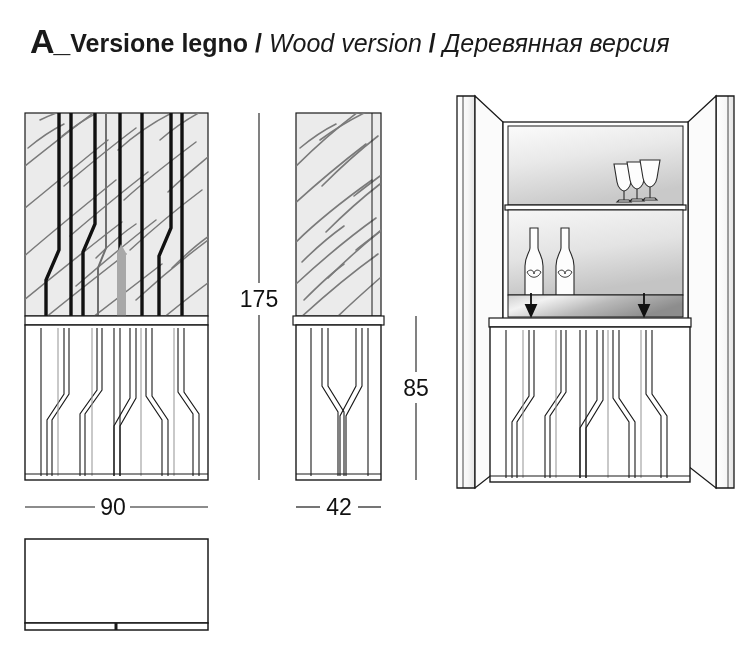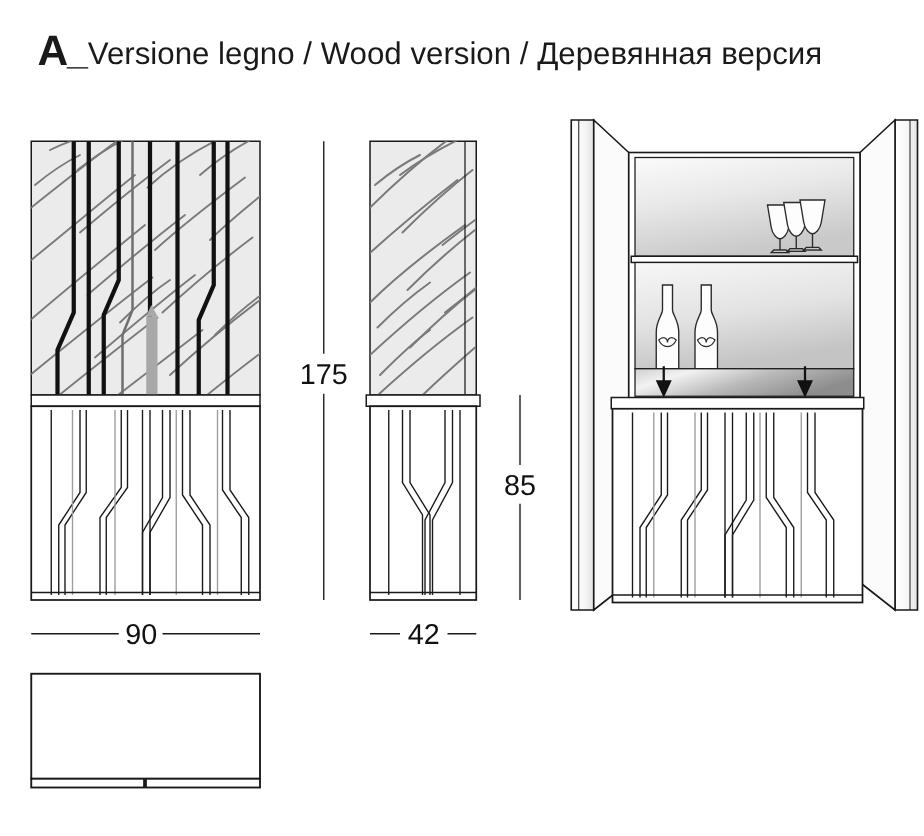--- a/index.html
+++ b/index.html
@@ -2,22 +2,22 @@
 <html><head>
 <meta charset="utf-8">
 <style>
   html,body{margin:0;padding:0;background:#ffffff;}
   body{width:739px;height:669px;position:relative;overflow:hidden;
        font-family:"Liberation Sans", sans-serif;color:#1a1a1a;}
   #root{position:absolute;inset:0;}
   .title{position:absolute;left:30px;top:22px;white-space:nowrap;}
   .title .letter{font-size:34px;font-weight:bold;letter-spacing:-1px;vertical-align:-1px;}
   .title .underscore{font-size:30px;font-weight:bold;}
-  .title .rest{font-size:25px;font-weight:normal;}
-  .title .plain{font-style:normal;}
+  .title .rest{font-size:25px;font-weight:normal;font-style:italic;}
+  .title .plain{font-style:normal;font-weight:bold;}
   svg{position:absolute;left:0;top:0;}
   .dimtext{font-family:"Liberation Sans", sans-serif;font-size:23px;fill:#111;}
 </style>
 </head>
 <body>
 
 <div id="root">
 
   <div class="title">
     <span class="letter">A</span><span class="underscore">_</span><span class="rest plain">Versione legno</span><span class="rest plain"> / </span><span class="rest">Wood version</span><span class="rest plain"> / </span><span class="rest">Деревянная версия</span>

